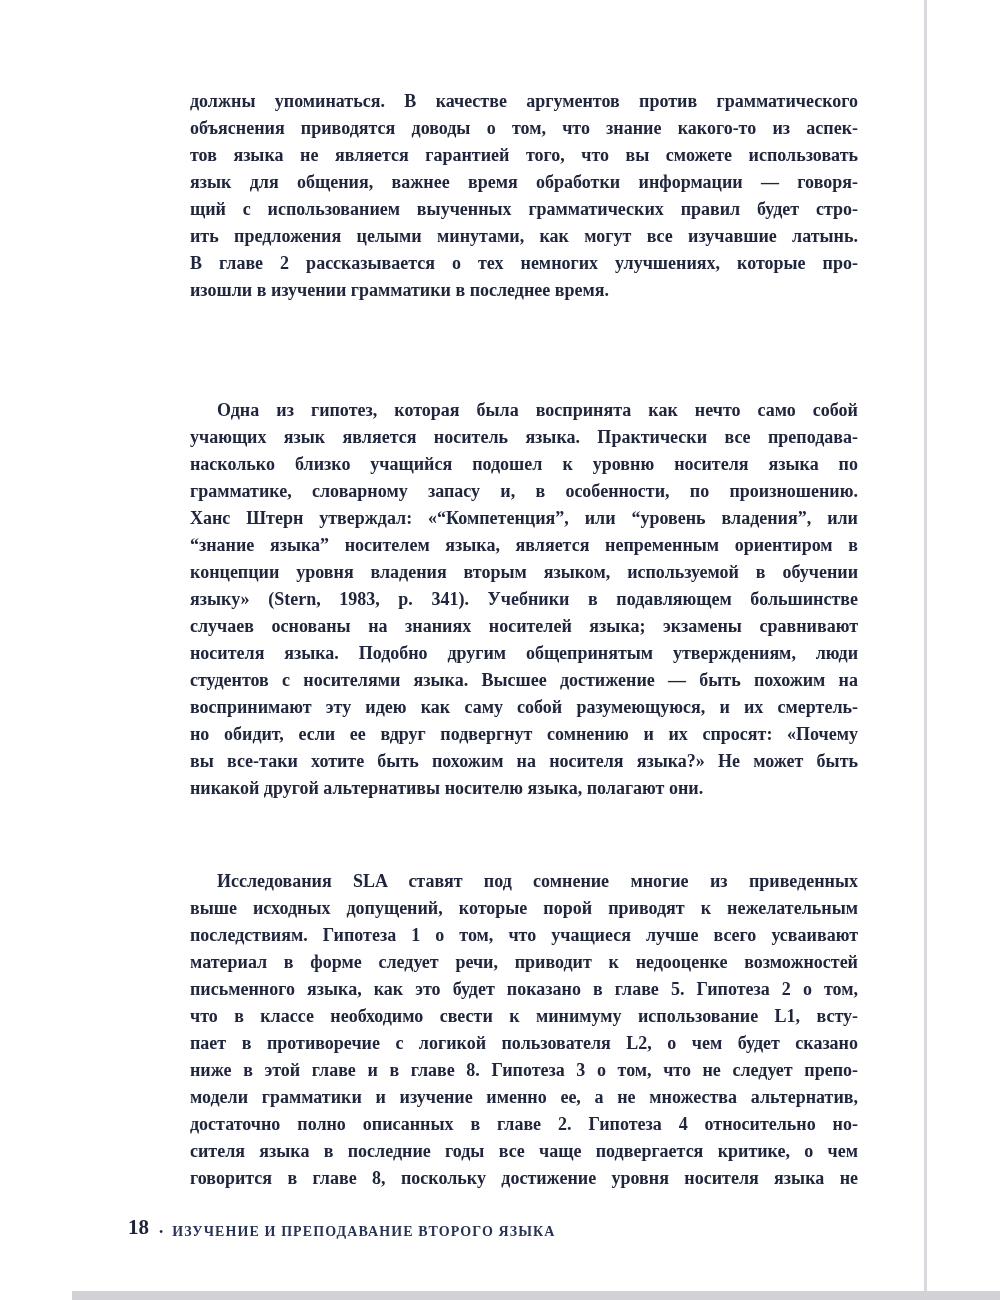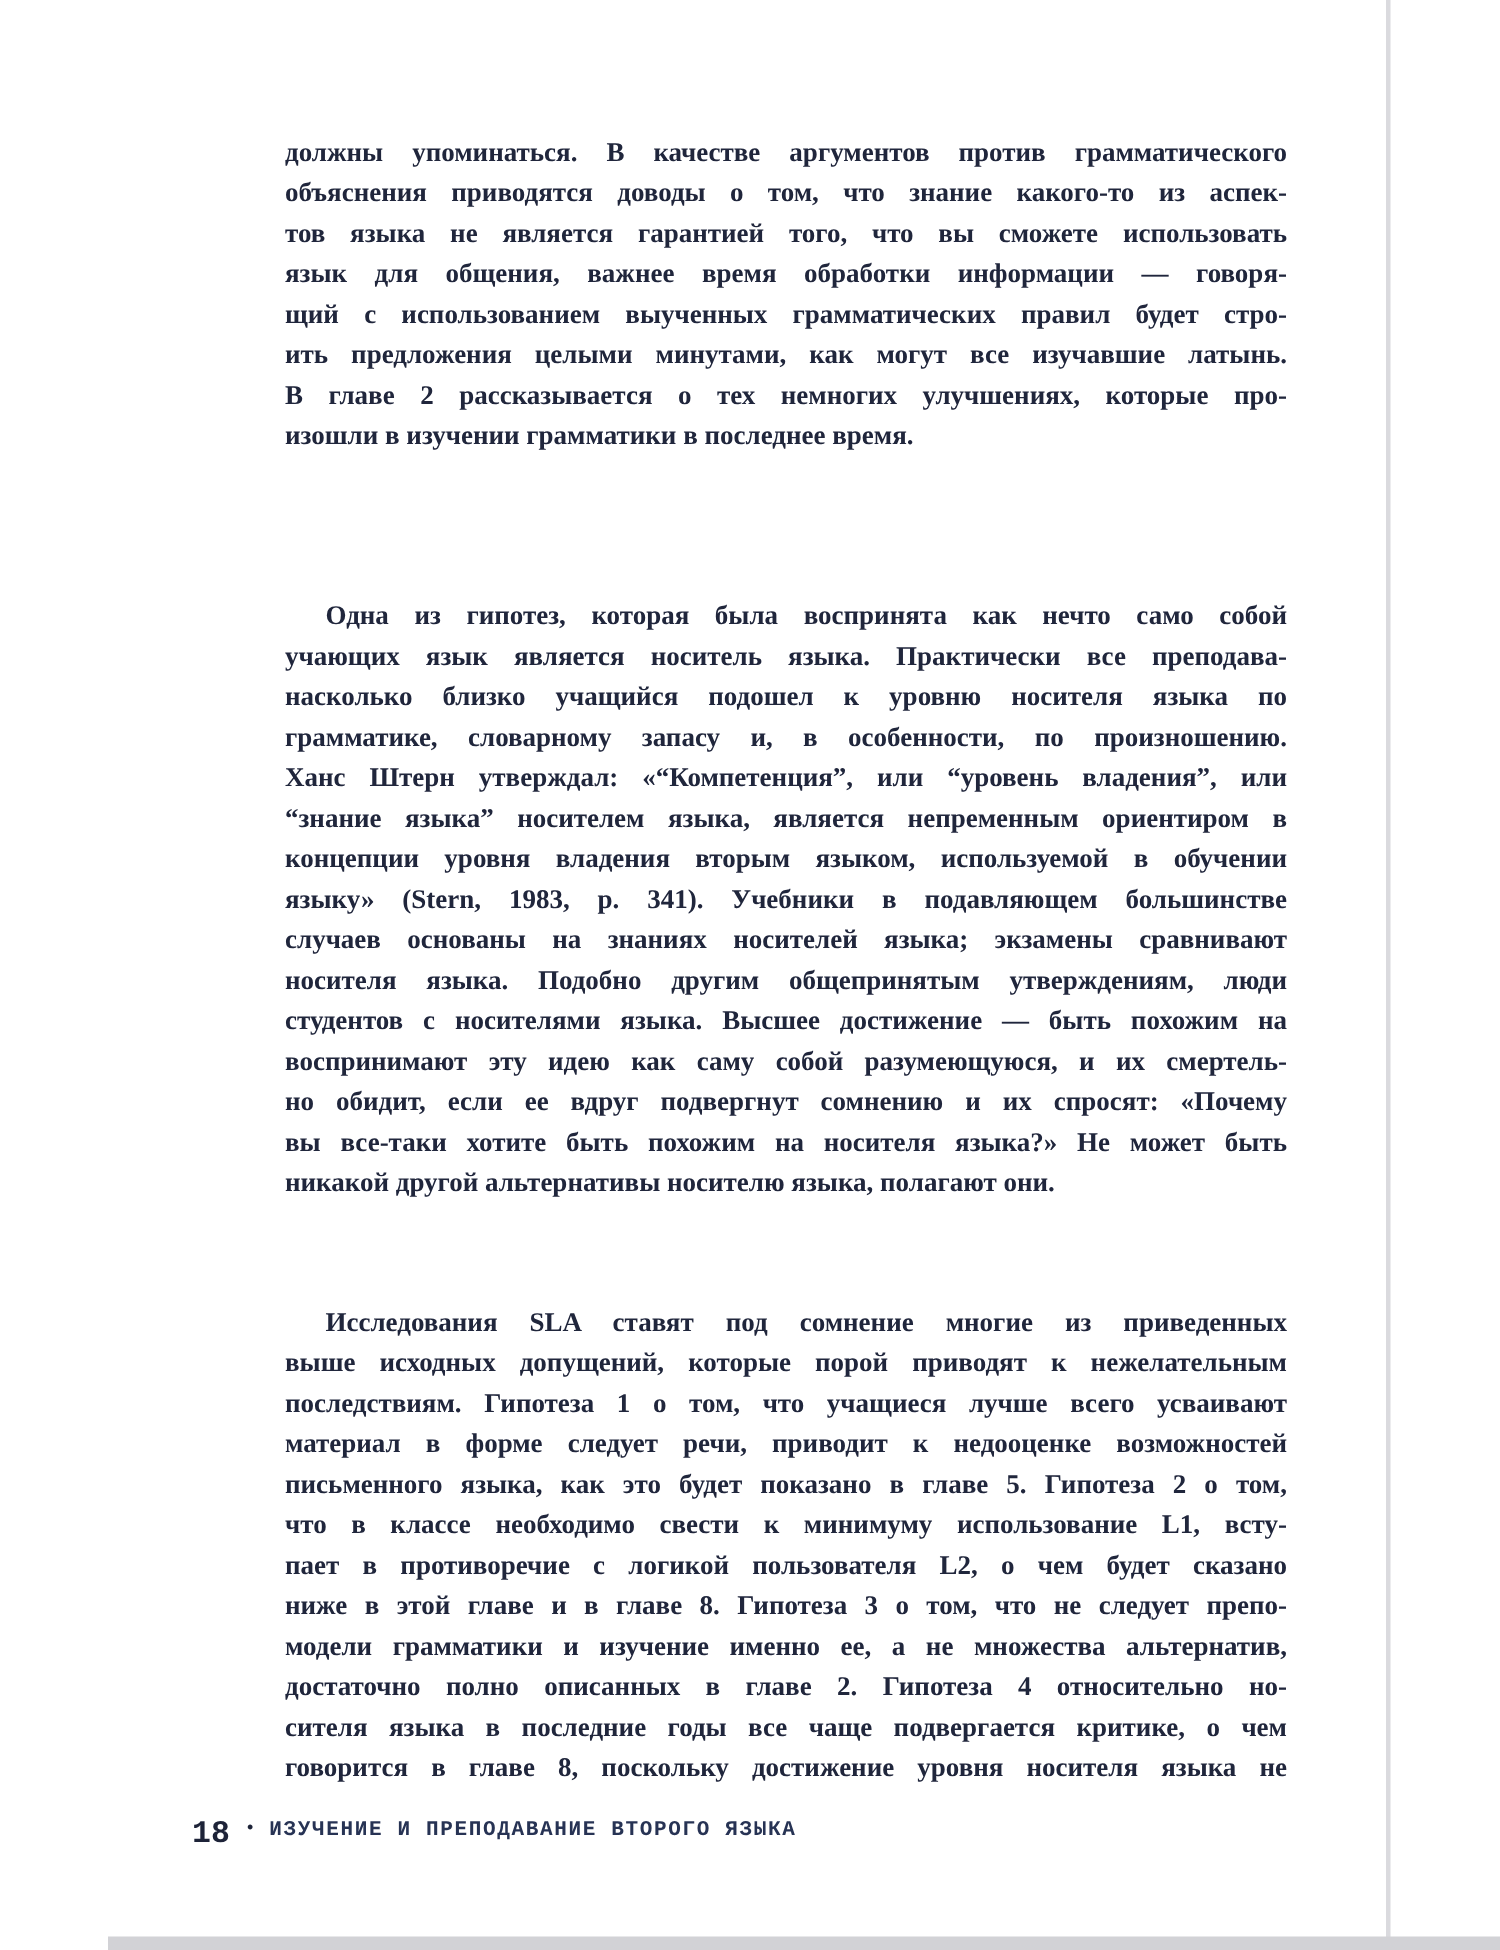--- a/index.html
+++ b/index.html
@@ -21,21 +21,21 @@
   .para1{top:88px;}
   .heading{top:325px;left:210px;width:640px;}
   .heading .hln{
     height:29px;line-height:29px;font-size:22px;font-weight:bold;
     color:var(--heading);text-align:left;overflow:hidden;
   }
   .para2{top:397px;}
   .para3{top:856px;margin-top:12px;}
   .footer{
     position:absolute;left:128px;top:1212px;width:700px;height:28px;
-    display:flex;align-items:flex-start;font-family:Liberation Mono, monospace;
+    display:flex;align-items:flex-end;
   }
   .footer .pagenum{font-size:21px;font-weight:bold;color:var(--footer-num);}
   .footer .sep{font-size:12px;color:var(--footer-num);margin:0 9px 0 10px;}
   .footer .running{
     font-size:14px;font-weight:bold;letter-spacing:1.1px;
     color:var(--footer-title);text-transform:uppercase;
   }
   .edge-line{position:absolute;left:924px;top:0;width:3px;height:1292px;background:var(--edge);}
   .bottom-band{position:absolute;left:72px;top:1291px;width:928px;height:9px;background:var(--band);}
 </style>

